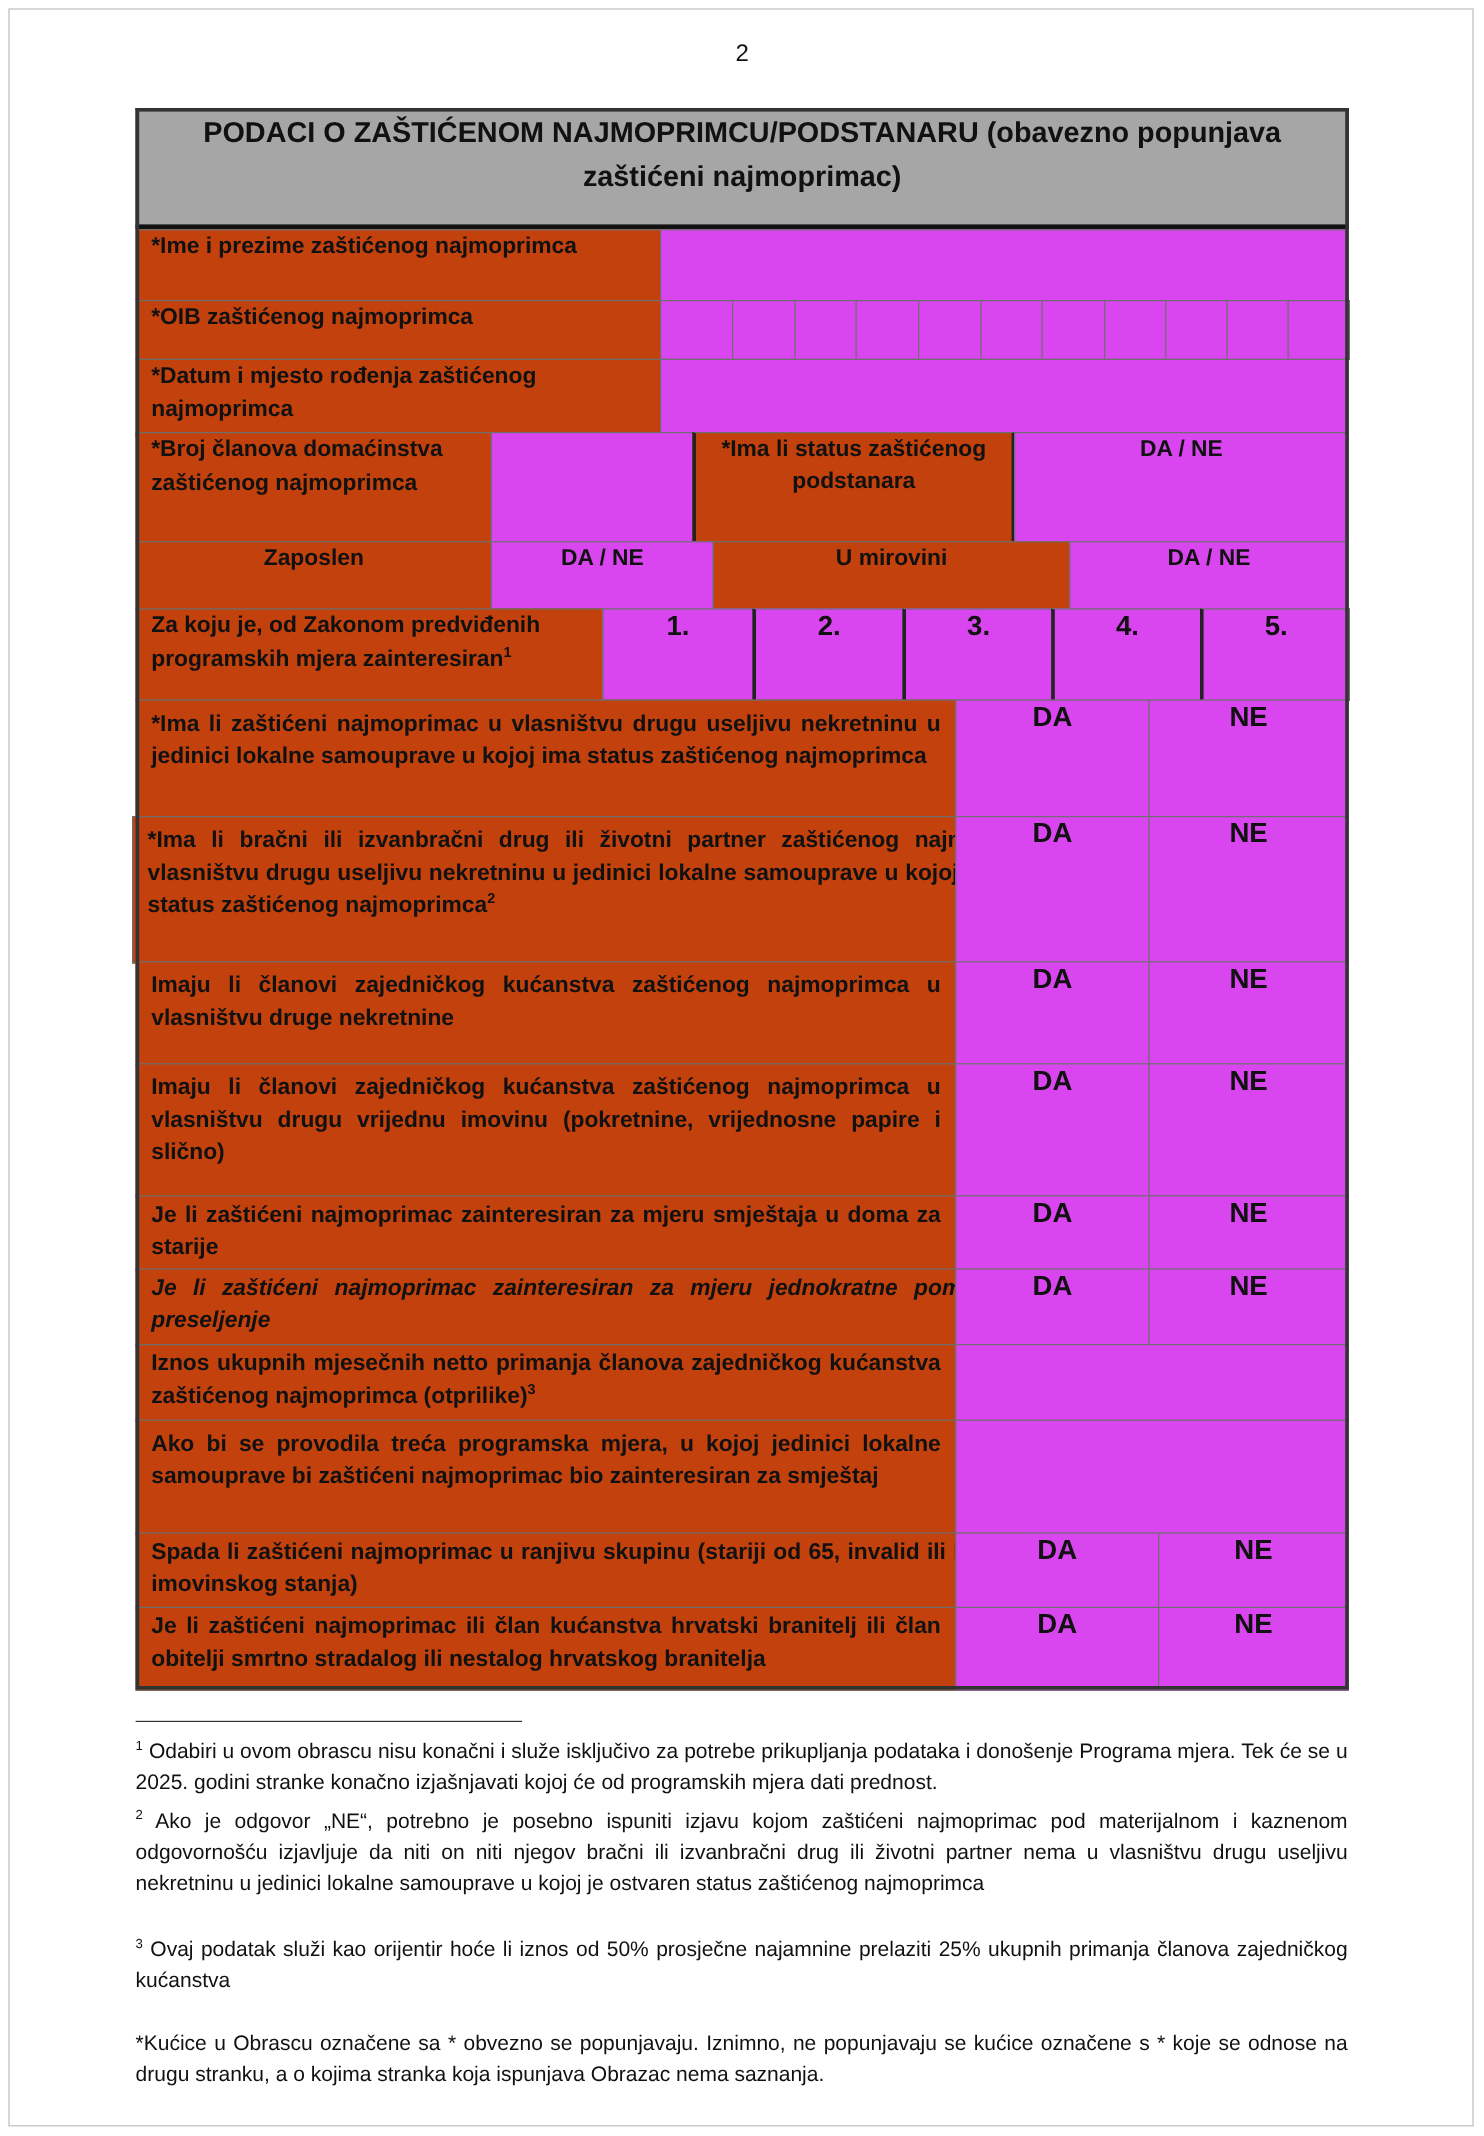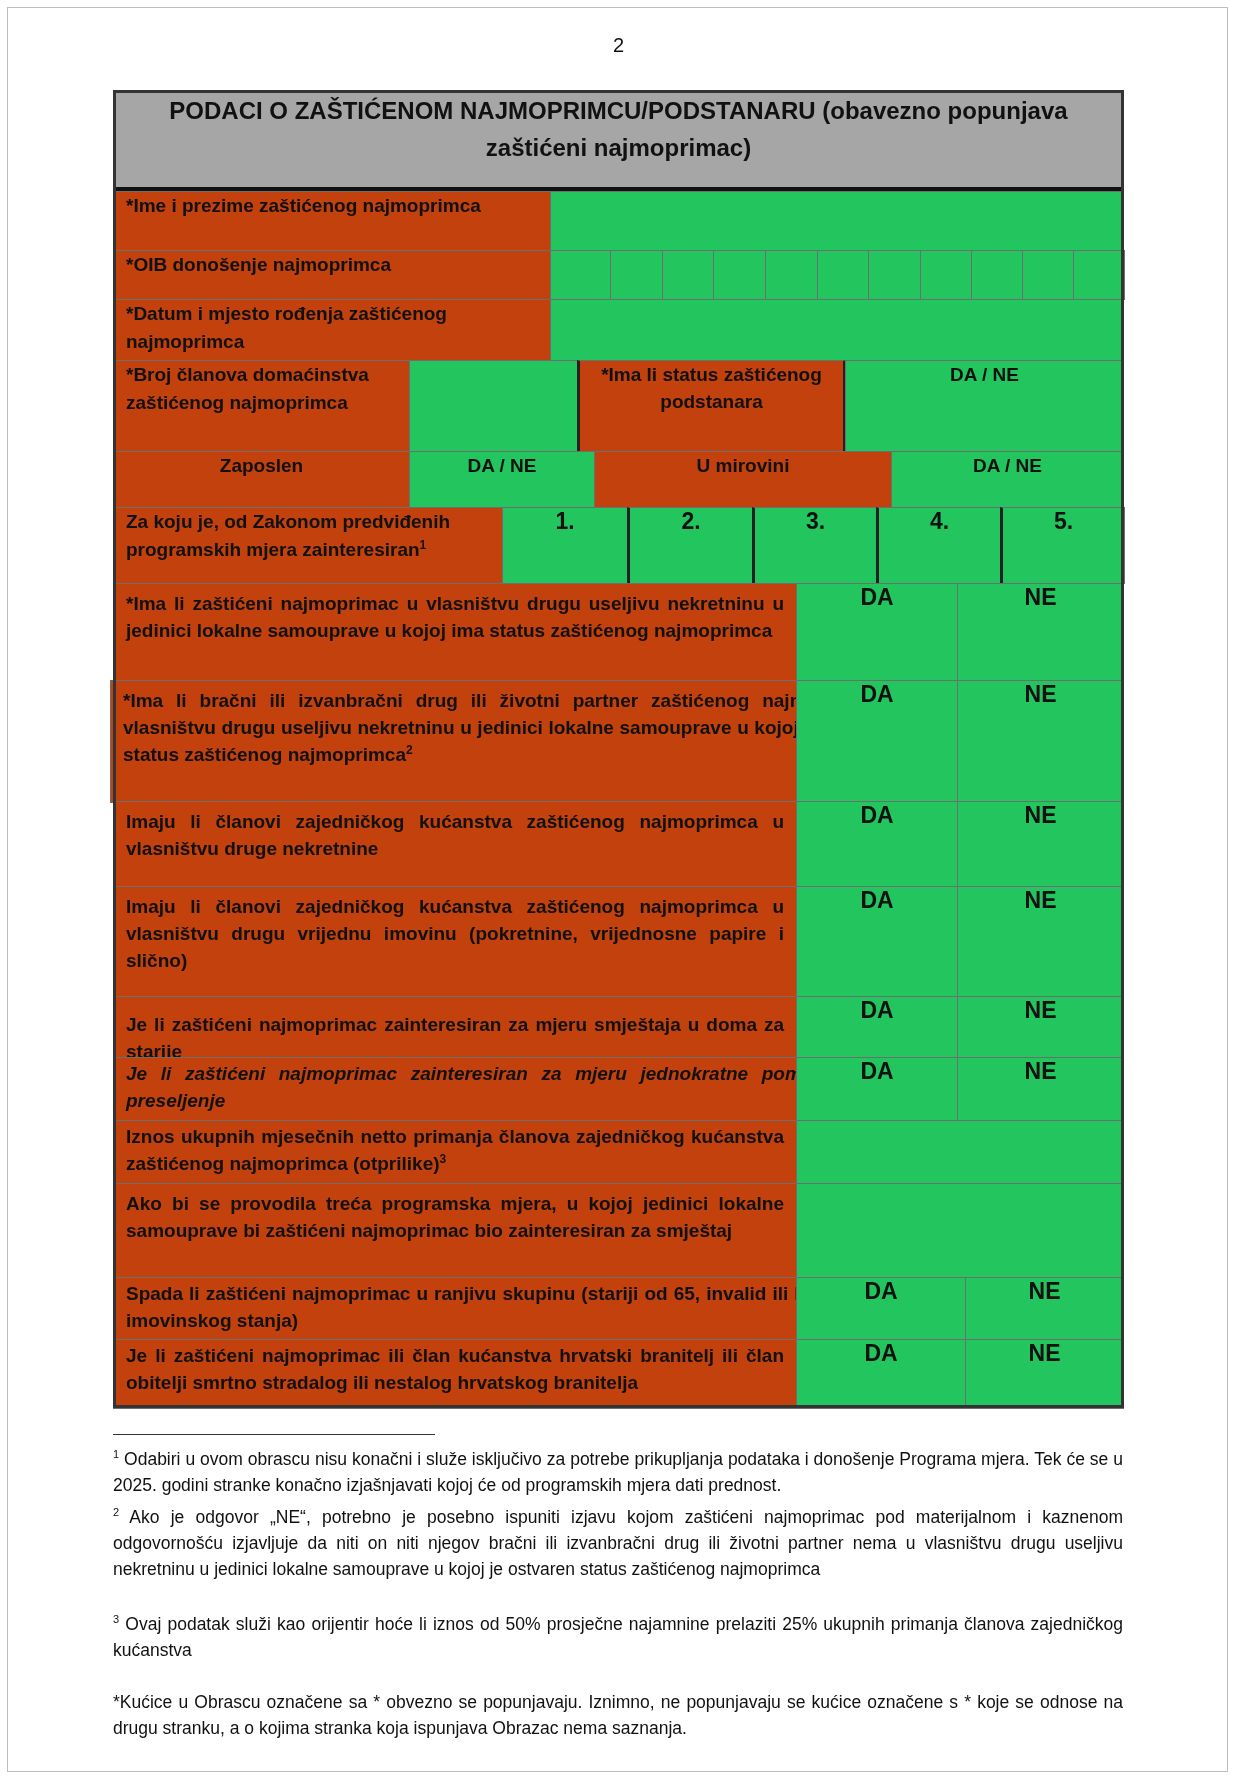--- a/index.html
+++ b/index.html
@@ -3,21 +3,21 @@
 <meta charset="utf-8">
 <style>
   html, body { margin:0; padding:0; background:#fff; }
   body { width:1237px; height:1780px; position:relative; overflow:hidden;
          font-family:"Liberation Sans", "DejaVu Sans", sans-serif; color:#111; }
   .frame { position:absolute; left:7px; top:7px; width:1221px; height:1765px; border:1px solid #bdbdbd; box-sizing:border-box; }
   .pagenum { position:absolute; left:0; width:1237px; top:34px; text-align:center; font-size:20px; }
   .c { position:absolute; box-sizing:border-box; border:1px solid #6e6e6e; display:flex; align-items:flex-start; font-weight:bold; font-size:19px; line-height:27px; }
   .g { background:#c2410c; }
   .hd { background:#a6a6a6; border:2px solid #222; border-bottom:4px solid #111; justify-content:center; text-align:center; font-size:24px; line-height:37px; }
-  .w { background:#22c55e; }
+  .w { background:#d946ef; }
   .ctr { justify-content:center; text-align:center; }
   .lbl { padding:0 12px; }
   .just { text-align:justify; text-align-last:left; display:block; padding:6px 12px 0 12px; }
   .big { font-size:23px; }
   .thick-l { border-left:3px solid #222; }
   .thick-r { border-right:3px solid #222; }
   .outer { position:absolute; box-sizing:border-box; border:3px solid #333; pointer-events:none; }
   sup { font-size:12px; line-height:0; }
   .rule { position:absolute; left:113px; top:1434px; width:322px; height:1px; background:#333; }
   .fn { position:absolute; left:113px; width:1010px; font-size:17.5px; line-height:26px; text-align:justify; text-align-last:left; }
@@ -29,21 +29,21 @@
 <div class="frame"></div>
 <div class="pagenum">2</div>
 
 <div class="c hd" style="left:113px;top:90px;width:1011px;height:101px;">
   <span style="max-width:900px;">PODACI O ZAŠTIĆENOM NAJMOPRIMCU/PODSTANARU (obavezno popunjava zaštićeni najmoprimac)</span>
 </div>
 
 <div class="c g lbl" style="left:113px;top:191px;width:438px;height:60px;">*Ime i prezime zaštićenog najmoprimca</div>
 <div class="c w" style="left:550px;top:191px;width:574px;height:60px;"></div>
 
-<div class="c g lbl" style="left:113px;top:250px;width:438px;height:50px;">*OIB donošenje najmoprimca</div>
+<div class="c g lbl" style="left:113px;top:250px;width:438px;height:50px;">*OIB zaštićenog najmoprimca</div>
 <div id="oib-cells">
     <div class="c w ctr" style="left: 550px; top: 250px; width: 61px; height: 50px;"></div>
     <div class="c w ctr" style="left: 610px; top: 250px; width: 53px; height: 50px;"></div>
     <div class="c w ctr" style="left: 662px; top: 250px; width: 52px; height: 50px;"></div>
     <div class="c w ctr" style="left: 713px; top: 250px; width: 53px; height: 50px;"></div>
     <div class="c w ctr" style="left: 765px; top: 250px; width: 53px; height: 50px;"></div>
     <div class="c w ctr" style="left: 817px; top: 250px; width: 52px; height: 50px;"></div>
     <div class="c w ctr" style="left: 868px; top: 250px; width: 53px; height: 50px;"></div>
     <div class="c w ctr" style="left: 920px; top: 250px; width: 52px; height: 50px;"></div>
     <div class="c w ctr" style="left: 971px; top: 250px; width: 52px; height: 50px;"></div>
@@ -81,21 +81,21 @@
     <div class="c w ctr big" style="left: 957px; top: 583px; width: 167px; height: 99px;">NE</div>
     <div class="c g just" style="left: 110px; top: 680px; width: 808px; height: 123px;"><span>*Ima li bračni ili izvanbračni drug ili životni partner zaštićenog najmoprimca u vlasništvu drugu useljivu nekretninu u jedinici lokalne samouprave u kojoj je ostvaren status zaštićenog najmoprimca</span><sup>2</sup></div>
     <div class="c w ctr big" style="left: 796px; top: 680px; width: 162px; height: 123px;">DA</div>
     <div class="c w ctr big" style="left: 957px; top: 680px; width: 167px; height: 123px;">NE</div>
     <div class="c g just" style="left: 113px; top: 801px; width: 684px; height: 87px;"><span>Imaju li članovi zajedničkog kućanstva zaštićenog najmoprimca u vlasništvu druge nekretnine</span></div>
     <div class="c w ctr big" style="left: 796px; top: 801px; width: 162px; height: 87px;">DA</div>
     <div class="c w ctr big" style="left: 957px; top: 801px; width: 167px; height: 87px;">NE</div>
     <div class="c g just" style="left: 113px; top: 886px; width: 684px; height: 112px;"><span>Imaju li članovi zajedničkog kućanstva zaštićenog najmoprimca u vlasništvu drugu vrijednu imovinu (pokretnine, vrijednosne papire i slično)</span></div>
     <div class="c w ctr big" style="left: 796px; top: 886px; width: 162px; height: 112px;">DA</div>
     <div class="c w ctr big" style="left: 957px; top: 886px; width: 167px; height: 112px;">NE</div>
-    <div class="c g just" style="left: 113px; top: 996px; width: 684px; height: 63px; padding-top: 14px;"><span>Je li zaštićeni najmoprimac zainteresiran za mjeru smještaja u doma za starije</span></div>
+    <div class="c g just" style="left: 113px; top: 996px; width: 684px; height: 63px; padding-top: 2px;"><span>Je li zaštićeni najmoprimac zainteresiran za mjeru smještaja u doma za starije</span></div>
     <div class="c w ctr big" style="left: 796px; top: 996px; width: 162px; height: 63px;">DA</div>
     <div class="c w ctr big" style="left: 957px; top: 996px; width: 167px; height: 63px;">NE</div>
     <div class="c g just" style="left: 113px; top: 1057px; width: 763px; height: 65px; padding-top: 2px; font-style: italic;"><span>Je li zaštićeni najmoprimac zainteresiran za mjeru jednokratne pomoći za preseljenje</span></div>
     <div class="c w ctr big" style="left: 796px; top: 1057px; width: 162px; height: 65px;">DA</div>
     <div class="c w ctr big" style="left: 957px; top: 1057px; width: 167px; height: 65px;">NE</div>
     <div class="c g just" style="left: 113px; top: 1120px; width: 684px; height: 65px; padding-top: 2px;"><span>Iznos ukupnih mjesečnih netto primanja članova zajedničkog kućanstva zaštićenog najmoprimca (otprilike)</span><sup>3</sup></div>
     <div class="c w" style="left: 796px; top: 1120px; width: 328px; height: 65px;"></div>
     <div class="c g just" style="left: 113px; top: 1183px; width: 684px; height: 96px;"><span>Ako bi se provodila treća programska mjera, u kojoj jedinici lokalne samouprave bi zaštićeni najmoprimac bio zainteresiran za smještaj</span></div>
     <div class="c w" style="left: 796px; top: 1183px; width: 328px; height: 96px;"></div>
     <div class="c g just" style="left: 113px; top: 1277px; width: 744px; height: 64px; padding-top: 2px;"><span>Spada li zaštićeni najmoprimac u ranjivu skupinu (stariji od 65, invalid ili lošeg imovinskog stanja)</span></div>

